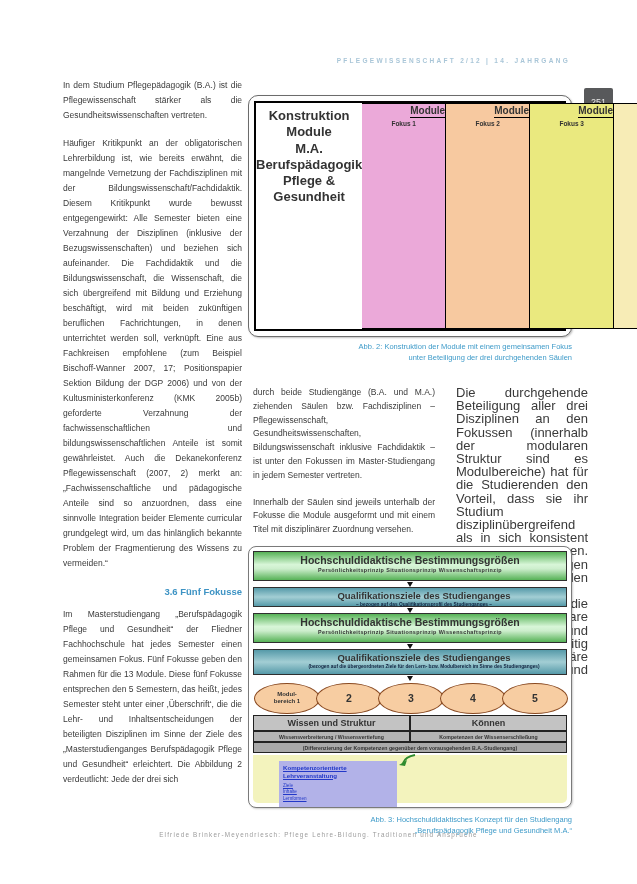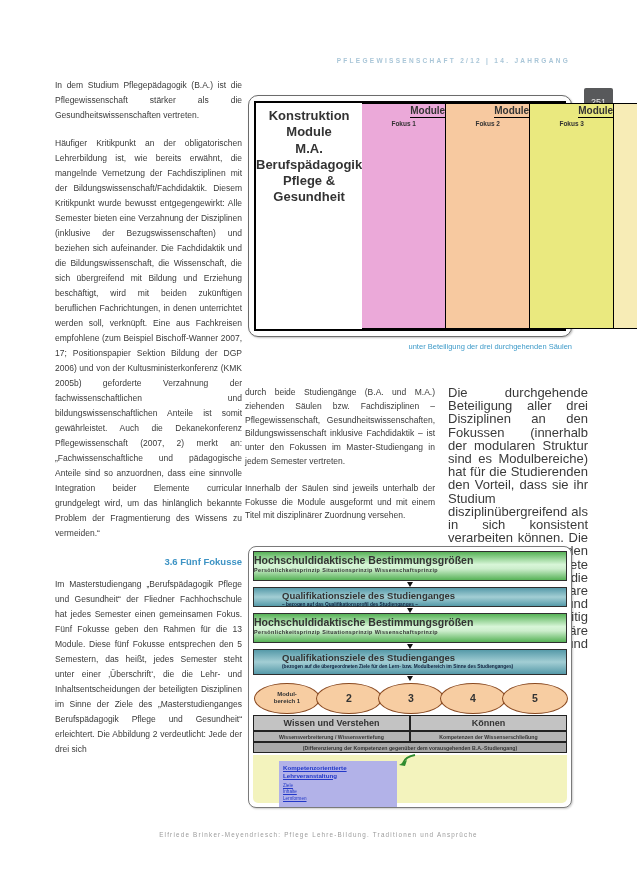--- a/index.html
+++ b/index.html
@@ -8,21 +8,21 @@
   
   .journal-header{position:absolute;top:57px;right:67px;font-size:6.5px;letter-spacing:2.3px;
         color:#a9c6d8;font-weight:bold;}
   .page-badge{position:absolute;left:584px;top:88px;width:29px;height:27px;background:#58595b;
         color:#e8e8e8;font-size:9px;display:flex;align-items:center;justify-content:center;
         border-radius:2px;}
   .page-footer{position:absolute;top:831px;left:0;width:100%;text-align:center;font-size:6.3px;
         letter-spacing:1.2px;color:#9b9b9b;}
   
   .col{position:absolute;text-align:justify;color:#3a3a3a;}
-  .col p{margin:0 0 13px 0;}
+  .col p{margin:0 0 13px 8px;}
   .col-left{left:55px;top:78px;width:187px;font-size:8.5px;line-height:15px;}
   .col-mid{left:245px;top:386px;width:190px;font-size:8.5px;line-height:13.8px;}
   .col-right{left:448px;top:386px;width:140px;font-size:13px;line-height:13.2px;}
   .sec-heading{margin:2px 0 8px 0;text-align:right;color:#3d93c4;font-size:9.5px;font-weight:bold;}
   
   .caption{position:absolute;left:248px;width:324px;text-align:right;color:#3f9bc9;
         font-size:7.5px;line-height:1.5;}
   
   .figA{position:absolute;left:248px;top:95px;width:324px;height:242px;box-sizing:border-box;
         border:1px solid #6b6b6b;border-radius:10px;padding:5px;background:#fdfdfd;
@@ -44,21 +44,21 @@
   .lvl-ma{top:92px;} .lvl-ba{top:126px;padding-left:48px;}
   .pillars{position:absolute;left:0;right:0;bottom:3px;display:flex;justify-content:space-between;
         padding:0 14px;}
   .pillar{background:#cde4cc;font-weight:bold;font-size:5.8px;line-height:1.2;text-align:center;
         padding:1px 3px;width:88px;box-sizing:border-box;}
   .capA{top:341px;}
   
   .figB{position:absolute;left:248px;top:546px;width:324px;height:262px;box-sizing:border-box;
         border:1px solid #7a7a7a;border-radius:8px;padding:4px;background:#fff;
         display:flex;flex-direction:column;box-shadow:1px 1px 2px rgba(0,0,0,.2);}
-  .band{text-align:left;border:1px solid #2f2f2f;box-sizing:border-box;}
+  .band{text-align:center;border:1px solid #2f2f2f;box-sizing:border-box;}
   .band-green{background:linear-gradient(180deg,#57b257 0%,#d8f6d8 45%,#cdeecd 60%,#57b257 100%);
         height:30px;padding-top:2px;}
   .band-green .band-title{font-size:10.5px;font-weight:bold;line-height:1.2;}
   .band-green .band-sub{font-size:5.4px;font-weight:bold;letter-spacing:.4px;}
   .band-teal{background:linear-gradient(180deg,#569aa9 0%,#a3ced4 50%,#569aa9 100%);padding-left:28px;}
   .band-teal .band-title{font-size:9.5px;font-weight:bold;line-height:1.25;padding-top:2px;}
   .band-teal .band-sub{font-size:4.8px;font-weight:bold;color:#10223f;line-height:1.15;}
   .bt1{height:20px;} .bt2{height:26px;}
   .gap{height:6px;display:flex;align-items:center;justify-content:center;}
   .tri-down{width:0;height:0;border-left:3px solid transparent;border-right:3px solid transparent;
@@ -148,20 +148,21 @@
         <div class="lvl-label lvl-ba">B.A.</div>
         <div class="pillars">
           <div class="pillar">Säule Pflegewissenschaft</div>
           <div class="pillar">Säule Gesundheitswissenschaften</div>
           <div class="pillar">Säule Bildungswissenschaft</div>
         </div>
       </div>
     </div>
   </div>
   <div class="caption capA">
+    <div>Abb. 2: Konstruktion der Module mit einem gemeinsamen Fokus</div>
     <div>unter Beteiligung der drei durchgehenden Säulen</div>
   </div>
 
   <div class="col col-mid">
     <p>durch beide Studiengänge (B.A. und M.A.) ziehenden Säulen bzw. Fachdisziplinen – Pflegewissenschaft, Gesundheitswissenschaften, Bildungswissenschaft inklusive Fachdidaktik – ist unter den Fokussen im Master-Studiengang in jedem Semester vertreten.</p>
     <p>Innerhalb der Säulen sind jeweils unterhalb der Fokusse die Module ausgeformt und mit einem Titel mit disziplinärer Zuordnung versehen.</p>
   </div>
   <div class="col col-right">
     <p>Die durchgehende Beteiligung aller drei Disziplinen an den Fokussen (innerhalb der modularen Struktur sind es Modulbereiche) hat für die Studierenden den Vorteil, dass sie ihr Studium disziplinübergreifend als in sich konsistent verarbeiten können. Die Fokusse sorgen als den Modulen übergeordnete Modulbereiche für die innere curriculare Konsistenz und erlauben gleichzeitig eine je disziplinäre Ausrichtung und Auswahl.</p>
   </div>
@@ -207,21 +208,21 @@
         <span class="num">3</span>
       </div>
       <div class="ellipse">
         <span class="num">4</span>
       </div>
       <div class="ellipse">
         <span class="num">5</span>
       </div>
     </div>
     <div class="grayrow">
-      <div class="gcell">Wissen und Verstehen</div>
+      <div class="gcell">Wissen und Struktur</div>
       <div class="gcell">Können</div>
     </div>
     <div class="grayrow graysub">
       <div class="gcell">Wissensverbreiterung / Wissensvertiefung</div>
       <div class="gcell">Kompetenzen der Wissenserschließung</div>
     </div>
     <div class="grayline">(Differenzierung der Kompetenzen gegenüber dem vorausgehenden B.A.-Studiengang)</div>
     <div class="bottom-area">
       <span class="curved-arrow">
         <svg width="18" height="12">
@@ -232,16 +233,20 @@
       <div class="course-box">
         <div class="course-title">Kompetenzorientierte Lehrveranstaltung</div>
         <div class="course-items">
           <span>Ziele</span>
           <span>Inhalte</span>
           <span>Lernformen</span>
         </div>
       </div>
     </div>
   </div>
+  <div class="caption capB">
+    <div>Abb. 3: Hochschuldidaktisches Konzept für den Studiengang</div>
+    <div>„Berufspädagogik Pflege und Gesundheit M.A.“</div>
+  </div>
 
   <div class="page-footer">Elfriede Brinker-Meyendriesch: Pflege Lehre-Bildung. Traditionen und Ansprüche</div>
 
 </div>
 
 </body></html>

